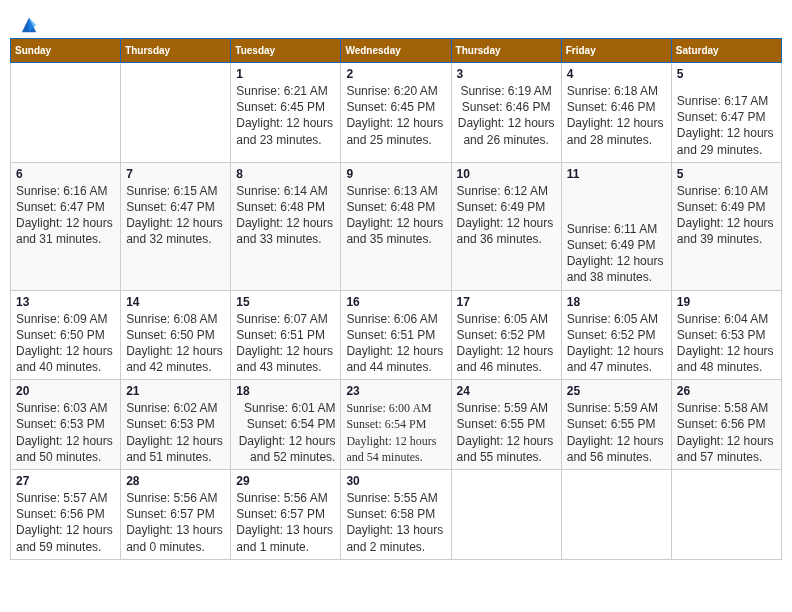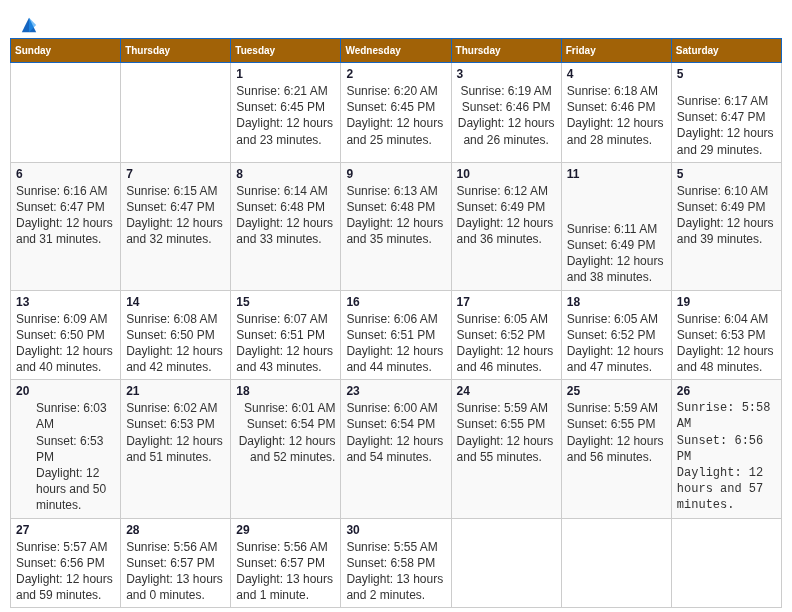--- a/index.html
+++ b/index.html
@@ -249,57 +249,57 @@
         <td>
           <div class="day-num">19</div>
           <div class="cell-info" style="white-space: pre-line;">Sunrise: 6:04 AM
 Sunset: 6:53 PM
 Daylight: 12 hours and 48 minutes.</div>
         </td>
       </tr>
       <tr>
         <td>
           <div class="day-num">20</div>
-          <div class="cell-info" style="white-space: pre-line; margin-left: 20px;">Sunrise: 6:03 AM
+          <div class="cell-info" style="white-space: pre-line;">Sunrise: 6:03 AM
 Sunset: 6:53 PM
 Daylight: 12 hours and 50 minutes.</div>
         </td>
         <td>
           <div class="day-num">21</div>
           <div class="cell-info" style="white-space: pre-line;">Sunrise: 6:02 AM
 Sunset: 6:53 PM
 Daylight: 12 hours and 51 minutes.</div>
         </td>
         <td>
           <div class="day-num">18</div>
           <div class="cell-info" style="white-space: pre-line; text-align: right;">Sunrise: 6:01 AM
 Sunset: 6:54 PM
 Daylight: 12 hours and 52 minutes.</div>
         </td>
         <td>
           <div class="day-num">23</div>
-          <div class="cell-info" style="white-space: pre-line;">Sunrise: 6:00 AM
+          <div class="cell-info" style="white-space: pre-line; font-family: Liberation Serif, serif;">Sunrise: 6:00 AM
 Sunset: 6:54 PM
 Daylight: 12 hours and 54 minutes.</div>
         </td>
         <td>
           <div class="day-num">24</div>
           <div class="cell-info" style="white-space: pre-line;">Sunrise: 5:59 AM
 Sunset: 6:55 PM
 Daylight: 12 hours and 55 minutes.</div>
         </td>
         <td>
           <div class="day-num">25</div>
           <div class="cell-info" style="white-space: pre-line;">Sunrise: 5:59 AM
 Sunset: 6:55 PM
 Daylight: 12 hours and 56 minutes.</div>
         </td>
         <td>
           <div class="day-num">26</div>
-          <div class="cell-info" style="white-space: pre-line; font-family: Liberation Mono, monospace;">Sunrise: 5:58 AM
+          <div class="cell-info" style="white-space: pre-line;">Sunrise: 5:58 AM
 Sunset: 6:56 PM
 Daylight: 12 hours and 57 minutes.</div>
         </td>
       </tr>
       <tr>
         <td>
           <div class="day-num">27</div>
           <div class="cell-info" style="white-space: pre-line;">Sunrise: 5:57 AM
 Sunset: 6:56 PM
 Daylight: 12 hours and 59 minutes.</div>

